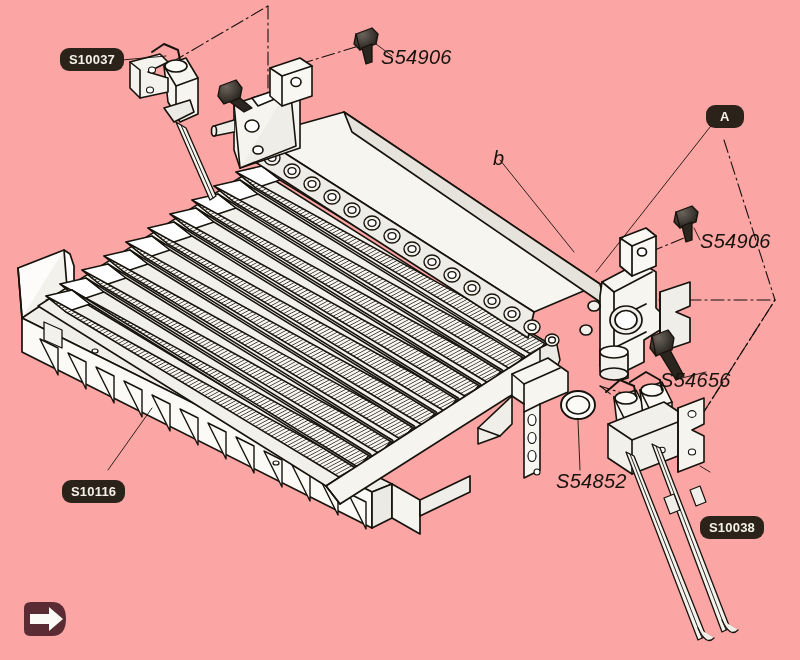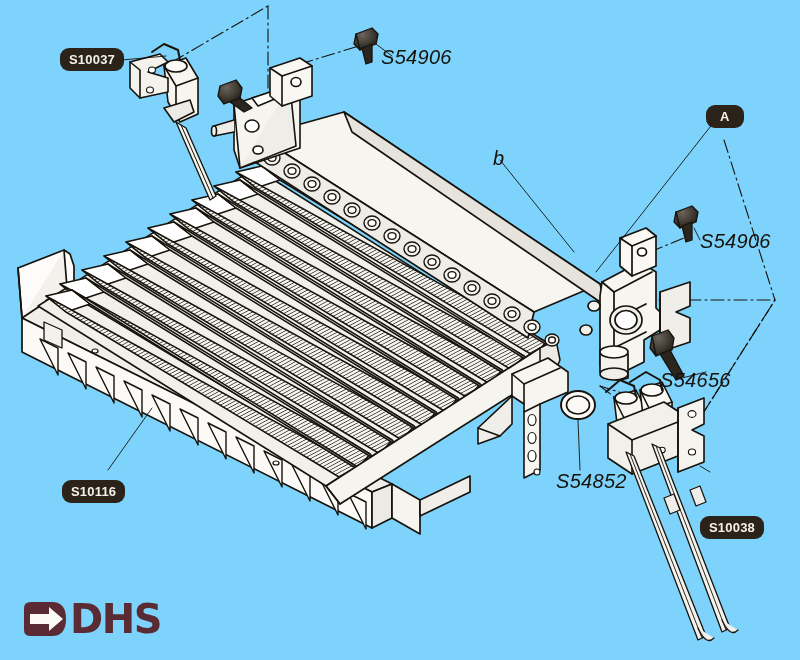--- a/index.html
+++ b/index.html
@@ -5,21 +5,21 @@
 <style>
   html, body {
     margin: 0;
     padding: 0;
     background: #ffffff;
   }
   #page {
     position: relative;
     width: 800px;
     height: 660px;
-    background: #7dd3fc;
+    background: #fca5a5;
     overflow: hidden;
     font-family: "Liberation Sans", sans-serif;
   }
   #artboard {
     position: absolute;
     left: 0; top: 0;
     width: 800px;
     height: 660px;
   }
   
@@ -443,16 +443,15 @@
 
   <div class="badge" style="left:700px; top:472px;margin-top:44px;">S10038</div>
 
   <div class="badge" style="left:62px;  top:480px;text-align:right;">S10116</div>
 
   <div id="logo">
     <svg class="mark" viewBox="0 0 46 38">
       <path d="M2 8 Q2 2 9 2 L30 2 Q44 2 44 19 Q44 36 30 36 L9 36 Q2 36 2 30 Z" fill="#5b2b33"></path>
       <path d="M8 14 L27 14 L27 7 L41 19 L27 31 L27 24 L8 24 Z" fill="#fbfaf7"></path>
     </svg>
-    <span class="wordmark">DHS</span>
   </div>
 
 </div>
 
 </body></html>

